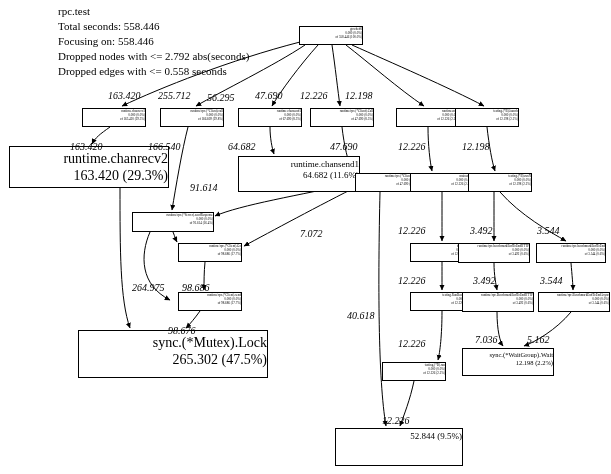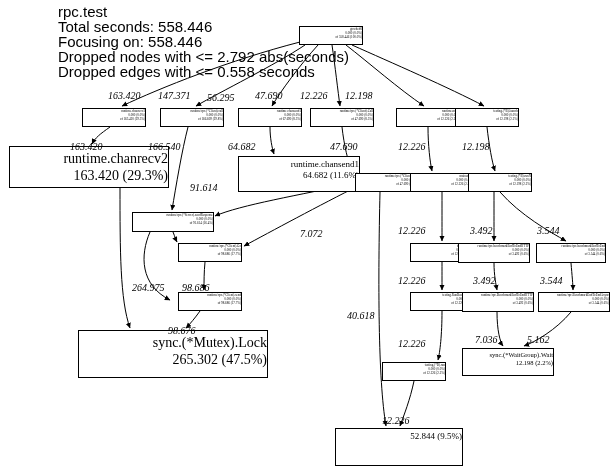--- a/index.html
+++ b/index.html
@@ -8,22 +8,22 @@
     background:#ffffff;
     font-family:"Liberation Serif", serif;
     color:#000;
     overflow:hidden;
     position:relative;
   }
   #canvas{position:absolute;left:0;top:0;width:611px;height:474px;}
   svg#edges{position:absolute;left:0;top:0;width:611px;height:474px;}
   .hdr{
     position:absolute;left:58px;top:4px;
-    font-family:Liberation Sans, sans-serif;
-    font-size:15px;line-height:15px;
+    font-family:Liberation Serif, serif;
+    font-size:11px;line-height:15px;
     white-space:pre;
   }
   .node{
     position:absolute;
     border:1px solid #000;
     background:#fff;
     text-align:right;
     font-family:"Liberation Serif", serif;
     box-sizing:border-box;
     overflow:hidden;
@@ -214,21 +214,21 @@
       <span class="l">of 12.226 (2.2%)</span>
     </div>
     <div class="node mid" style="left: 462px; top: 348px; width: 92px; height: 28px;">
       <span class="l">sync.(*WaitGroup).Wait</span>
       <span class="l">12.198 (2.2%)</span>
     </div>
     <div class="node med" style="left: 335px; top: 428px; width: 128px; height: 38px;">
       <span class="l">52.844 (9.5%)</span>
     </div>
     <div class="elabel" style="left: 108px; top: 90px;">163.420</div>
-    <div class="elabel" style="left: 158px; top: 90px;">147.371</div>
+    <div class="elabel" style="left: 158px; top: 90px;">255.712</div>
     <div class="elabel" style="left: 207px; top: 92px;">56.295</div>
     <div class="elabel" style="left: 255px; top: 90px;">47.690</div>
     <div class="elabel" style="left: 300px; top: 90px;">12.226</div>
     <div class="elabel" style="left: 345px; top: 90px;">12.198</div>
     <div class="elabel" style="left: 70px; top: 141px;">163.420</div>
     <div class="elabel" style="left: 148px; top: 141px;">166.540</div>
     <div class="elabel" style="left: 228px; top: 141px;">64.682</div>
     <div class="elabel" style="left: 330px; top: 141px;">47.690</div>
     <div class="elabel" style="left: 398px; top: 141px;">12.226</div>
     <div class="elabel" style="left: 462px; top: 141px;">12.198</div>

